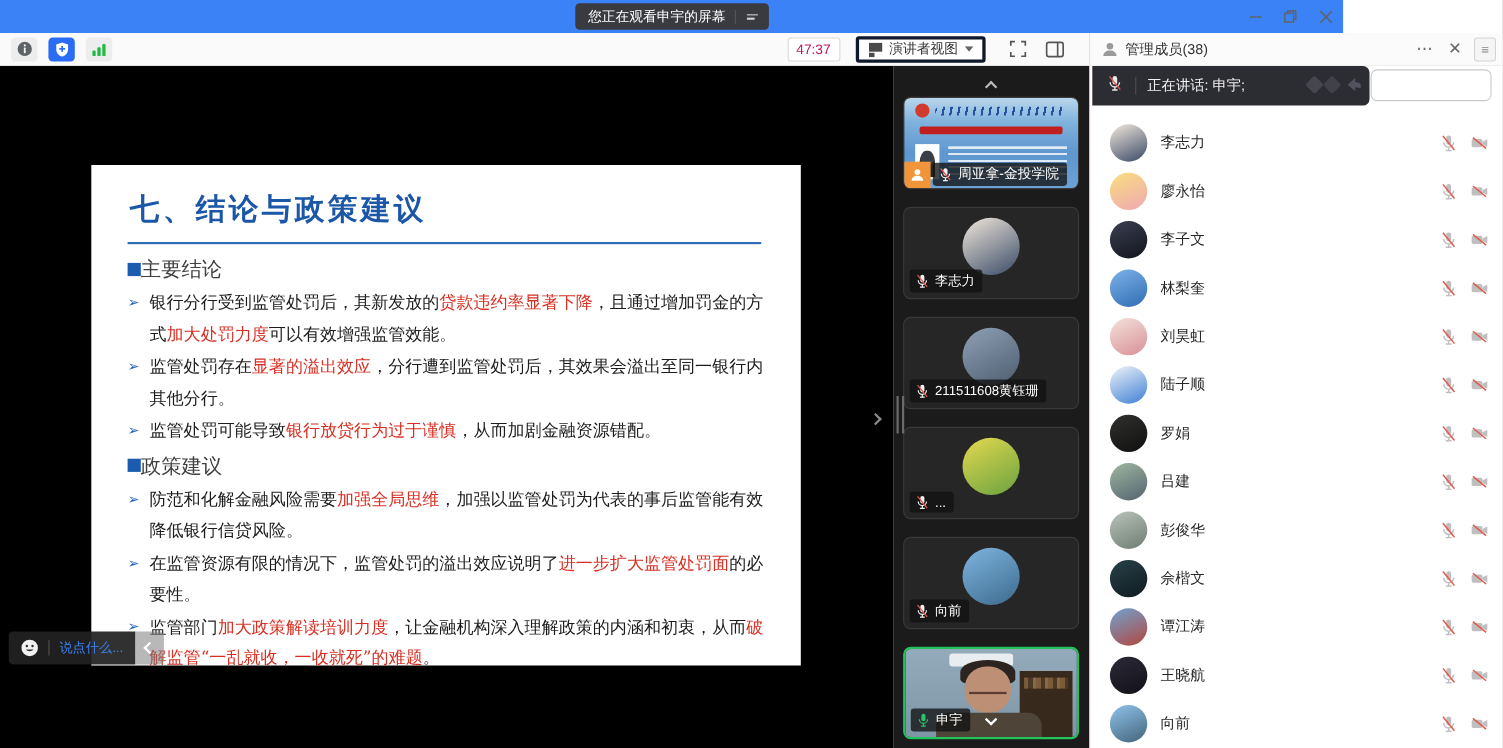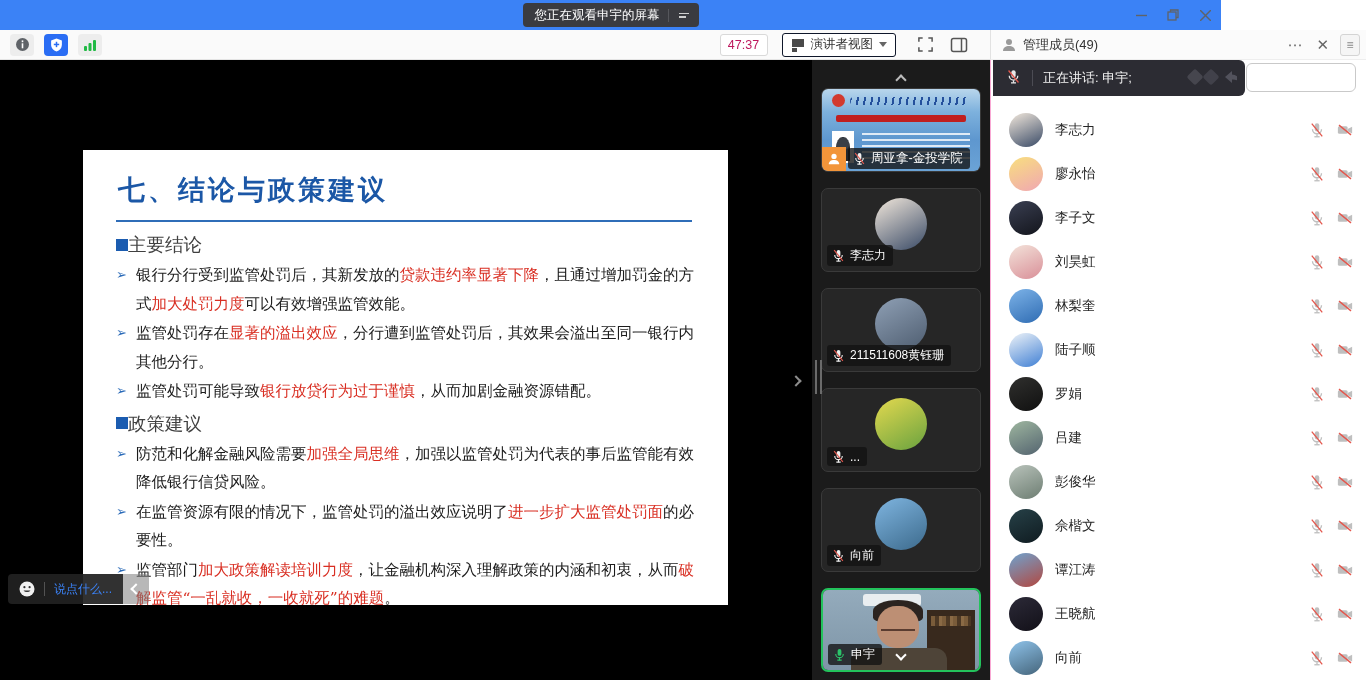--- a/index.html
+++ b/index.html
@@ -21,21 +21,21 @@
 
   
   .toolbar { position:absolute; top:30px; left:0; width:990px; height:30px; background:#fafafa;
              border-bottom:1px solid #e4e4e4; display:flex; align-items:center; padding:0 10px; }
   .tool-chip { width:24px; height:22px; border-radius:4px; background:#ededed; display:flex;
                align-items:center; justify-content:center; margin-right:10px; cursor:pointer; }
   .tool-chip.shield { background:#2a6df4; }
   .spacer { flex:1; }
   .timer-box { height:22px; min-width:48px; border:1px solid #d9d9d9; border-radius:3px; background:#fff;
                display:flex; align-items:center; justify-content:center; font-size:12.5px; color:#be185d; margin-right:14px; }
-  .view-btn { height:24px; border:1px solid #0f172a; border-radius:3px; background:#fff; display:flex;
+  .view-btn { height:24px; border:3px solid #0f172a; border-radius:3px; background:#fff; display:flex;
               align-items:center; gap:6px; padding:0 8px; font-size:12.5px; color:#333; margin-right:16px; cursor:pointer; }
   .icon-btn { width:26px; height:24px; display:flex; align-items:center; justify-content:center; cursor:pointer; margin-right:8px; }
 
   
   .panel-header { position:absolute; top:30px; left:990px; width:376px; height:30px; background:#fbfbfb;
                   border-bottom:1px solid #eee; border-left:1px solid #e2e2e2; display:flex; align-items:center; padding:0 6px 0 10px; }
   .panel-title { font-size:13px; color:#333; margin-left:6px; flex:1; }
   .hdr-ico { color:#666; font-size:15px; padding:0 7px; cursor:pointer; line-height:1; }
   .hamburger-box { width:20px; height:22px; border:1px solid #d4d4d4; border-radius:3px; background:#f5f5f5;
                    display:flex; align-items:center; justify-content:center; color:#888; font-size:12px; cursor:pointer; margin-left:4px; }
@@ -212,21 +212,21 @@
           <line x1="11.5" y1="1.5" x2="11.5" y2="14.5"></line>
         </svg>
     </span>
   </div>
 
   <div class="panel-header">
     <svg width="16" height="16" viewBox="0 0 16 16" fill="#9a9a9a">
         <circle cx="8" cy="5" r="3"></circle>
         <path d="M2 14 c0 -3.3 2.7 -5 6 -5 s6 1.7 6 5 z"></path>
       </svg>
-    <span class="panel-title">管理成员(49)</span>
+    <span class="panel-title">管理成员(38)</span>
     <span class="hdr-ico">⋯</span>
     <span class="hdr-ico">✕</span>
     <span class="hamburger-box">≡</span>
   </div>
 
   <div class="share-area">
     <div class="slide">
       <div class="slide-title">七、结论与政策建议</div>
       <div class="slide-underline"></div>
       <div>
@@ -482,20 +482,42 @@
        <span>
               <svg width="18" height="18" viewBox="0 0 24 24" fill="none">
    <rect x="2.5" y="7" width="13" height="10" rx="2" fill="#bfbfbf"></rect>
    <path d="M15.5 10.5 L21.5 7.5 V16.5 L15.5 13.5 Z" fill="#bfbfbf"></path>
    <line x1="4" y1="5.5" x2="20" y2="18.5" stroke="#e4574d" stroke-width="1.8"></line>
   </svg>
             </span>
      </span>
         </div>
         <div class="member-row">
+          <span class="avatar" style="background:linear-gradient(155deg, #7db3e8, #2f6cb3)"></span>
+     <span class="member-name">林梨奎</span>
+     <span class="row-icons">
+       <span>
+              <svg width="18" height="18" viewBox="0 0 24 24" fill="none">
+   <rect x="9" y="3" width="6" height="11" rx="3" fill="#bfbfbf"></rect>
+   <path d="M6 11 a6 6 0 0 0 12 0" stroke="#bfbfbf" stroke-width="1.8"></path>
+   <line x1="12" y1="17.5" x2="12" y2="21" stroke="#bfbfbf" stroke-width="1.8"></line>
+   <line x1="8.5" y1="21" x2="15.5" y2="21" stroke="#bfbfbf" stroke-width="1.8"></line>
+   <line x1="5" y1="3.5" x2="19" y2="20.5" stroke="#e4574d" stroke-width="1.8"></line>
+  </svg>
+            </span>
+       <span>
+              <svg width="18" height="18" viewBox="0 0 24 24" fill="none">
+   <rect x="2.5" y="7" width="13" height="10" rx="2" fill="#bfbfbf"></rect>
+   <path d="M15.5 10.5 L21.5 7.5 V16.5 L15.5 13.5 Z" fill="#bfbfbf"></path>
+   <line x1="4" y1="5.5" x2="20" y2="18.5" stroke="#e4574d" stroke-width="1.8"></line>
+  </svg>
+            </span>
+     </span>
+        </div>
+        <div class="member-row">
           <span class="avatar" style="background:linear-gradient(155deg, #f3e3da, #d98f98)"></span>
      <span class="member-name">刘昊虹</span>
      <span class="row-icons">
        <span>
               <svg width="18" height="18" viewBox="0 0 24 24" fill="none">
    <rect x="9" y="3" width="6" height="11" rx="3" fill="#bfbfbf"></rect>
    <path d="M6 11 a6 6 0 0 0 12 0" stroke="#bfbfbf" stroke-width="1.8"></path>
    <line x1="12" y1="17.5" x2="12" y2="21" stroke="#bfbfbf" stroke-width="1.8"></line>
    <line x1="8.5" y1="21" x2="15.5" y2="21" stroke="#bfbfbf" stroke-width="1.8"></line>
    <line x1="5" y1="3.5" x2="19" y2="20.5" stroke="#e4574d" stroke-width="1.8"></line>
@@ -504,42 +526,20 @@
        <span>
               <svg width="18" height="18" viewBox="0 0 24 24" fill="none">
    <rect x="2.5" y="7" width="13" height="10" rx="2" fill="#bfbfbf"></rect>
    <path d="M15.5 10.5 L21.5 7.5 V16.5 L15.5 13.5 Z" fill="#bfbfbf"></path>
    <line x1="4" y1="5.5" x2="20" y2="18.5" stroke="#e4574d" stroke-width="1.8"></line>
   </svg>
             </span>
      </span>
         </div>
         <div class="member-row">
-          <span class="avatar" style="background:linear-gradient(155deg, #7db3e8, #2f6cb3)"></span>
-     <span class="member-name">林梨奎</span>
-     <span class="row-icons">
-       <span>
-              <svg width="18" height="18" viewBox="0 0 24 24" fill="none">
-   <rect x="9" y="3" width="6" height="11" rx="3" fill="#bfbfbf"></rect>
-   <path d="M6 11 a6 6 0 0 0 12 0" stroke="#bfbfbf" stroke-width="1.8"></path>
-   <line x1="12" y1="17.5" x2="12" y2="21" stroke="#bfbfbf" stroke-width="1.8"></line>
-   <line x1="8.5" y1="21" x2="15.5" y2="21" stroke="#bfbfbf" stroke-width="1.8"></line>
-   <line x1="5" y1="3.5" x2="19" y2="20.5" stroke="#e4574d" stroke-width="1.8"></line>
-  </svg>
-            </span>
-       <span>
-              <svg width="18" height="18" viewBox="0 0 24 24" fill="none">
-   <rect x="2.5" y="7" width="13" height="10" rx="2" fill="#bfbfbf"></rect>
-   <path d="M15.5 10.5 L21.5 7.5 V16.5 L15.5 13.5 Z" fill="#bfbfbf"></path>
-   <line x1="4" y1="5.5" x2="20" y2="18.5" stroke="#e4574d" stroke-width="1.8"></line>
-  </svg>
-            </span>
-     </span>
-        </div>
-        <div class="member-row">
           <span class="avatar" style="background:linear-gradient(155deg, #eef3f8, #3f7fd4)"></span>
      <span class="member-name">陆子顺</span>
      <span class="row-icons">
        <span>
               <svg width="18" height="18" viewBox="0 0 24 24" fill="none">
    <rect x="9" y="3" width="6" height="11" rx="3" fill="#bfbfbf"></rect>
    <path d="M6 11 a6 6 0 0 0 12 0" stroke="#bfbfbf" stroke-width="1.8"></path>
    <line x1="12" y1="17.5" x2="12" y2="21" stroke="#bfbfbf" stroke-width="1.8"></line>
    <line x1="8.5" y1="21" x2="15.5" y2="21" stroke="#bfbfbf" stroke-width="1.8"></line>
    <line x1="5" y1="3.5" x2="19" y2="20.5" stroke="#e4574d" stroke-width="1.8"></line>

